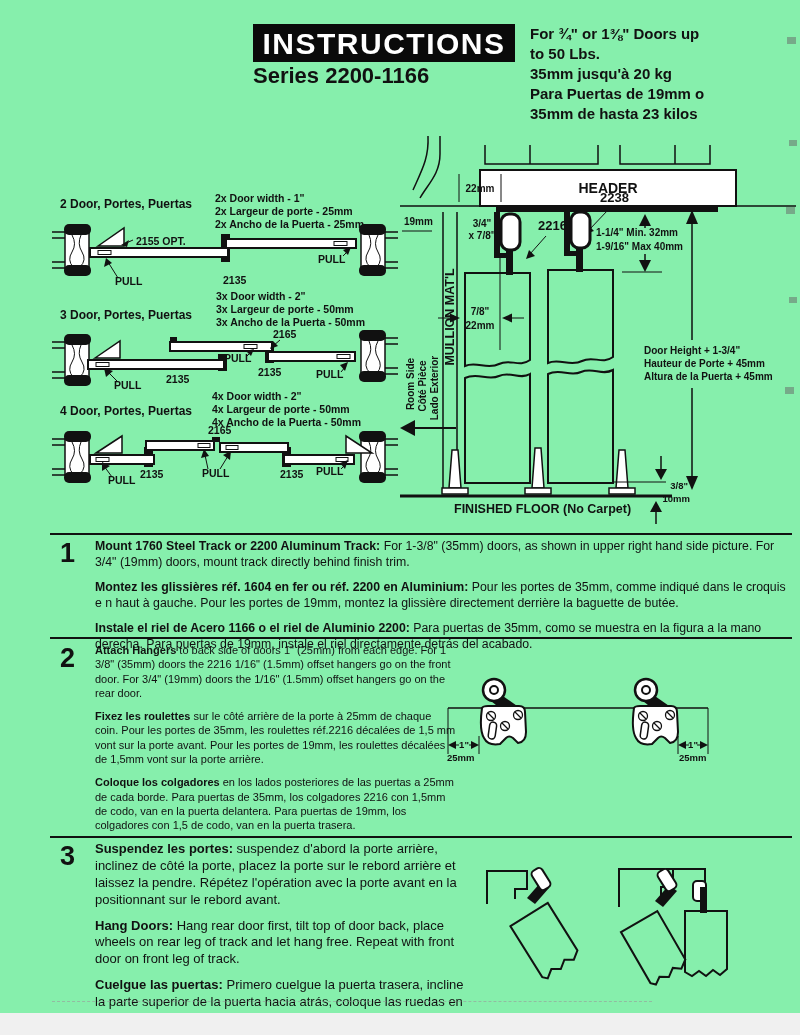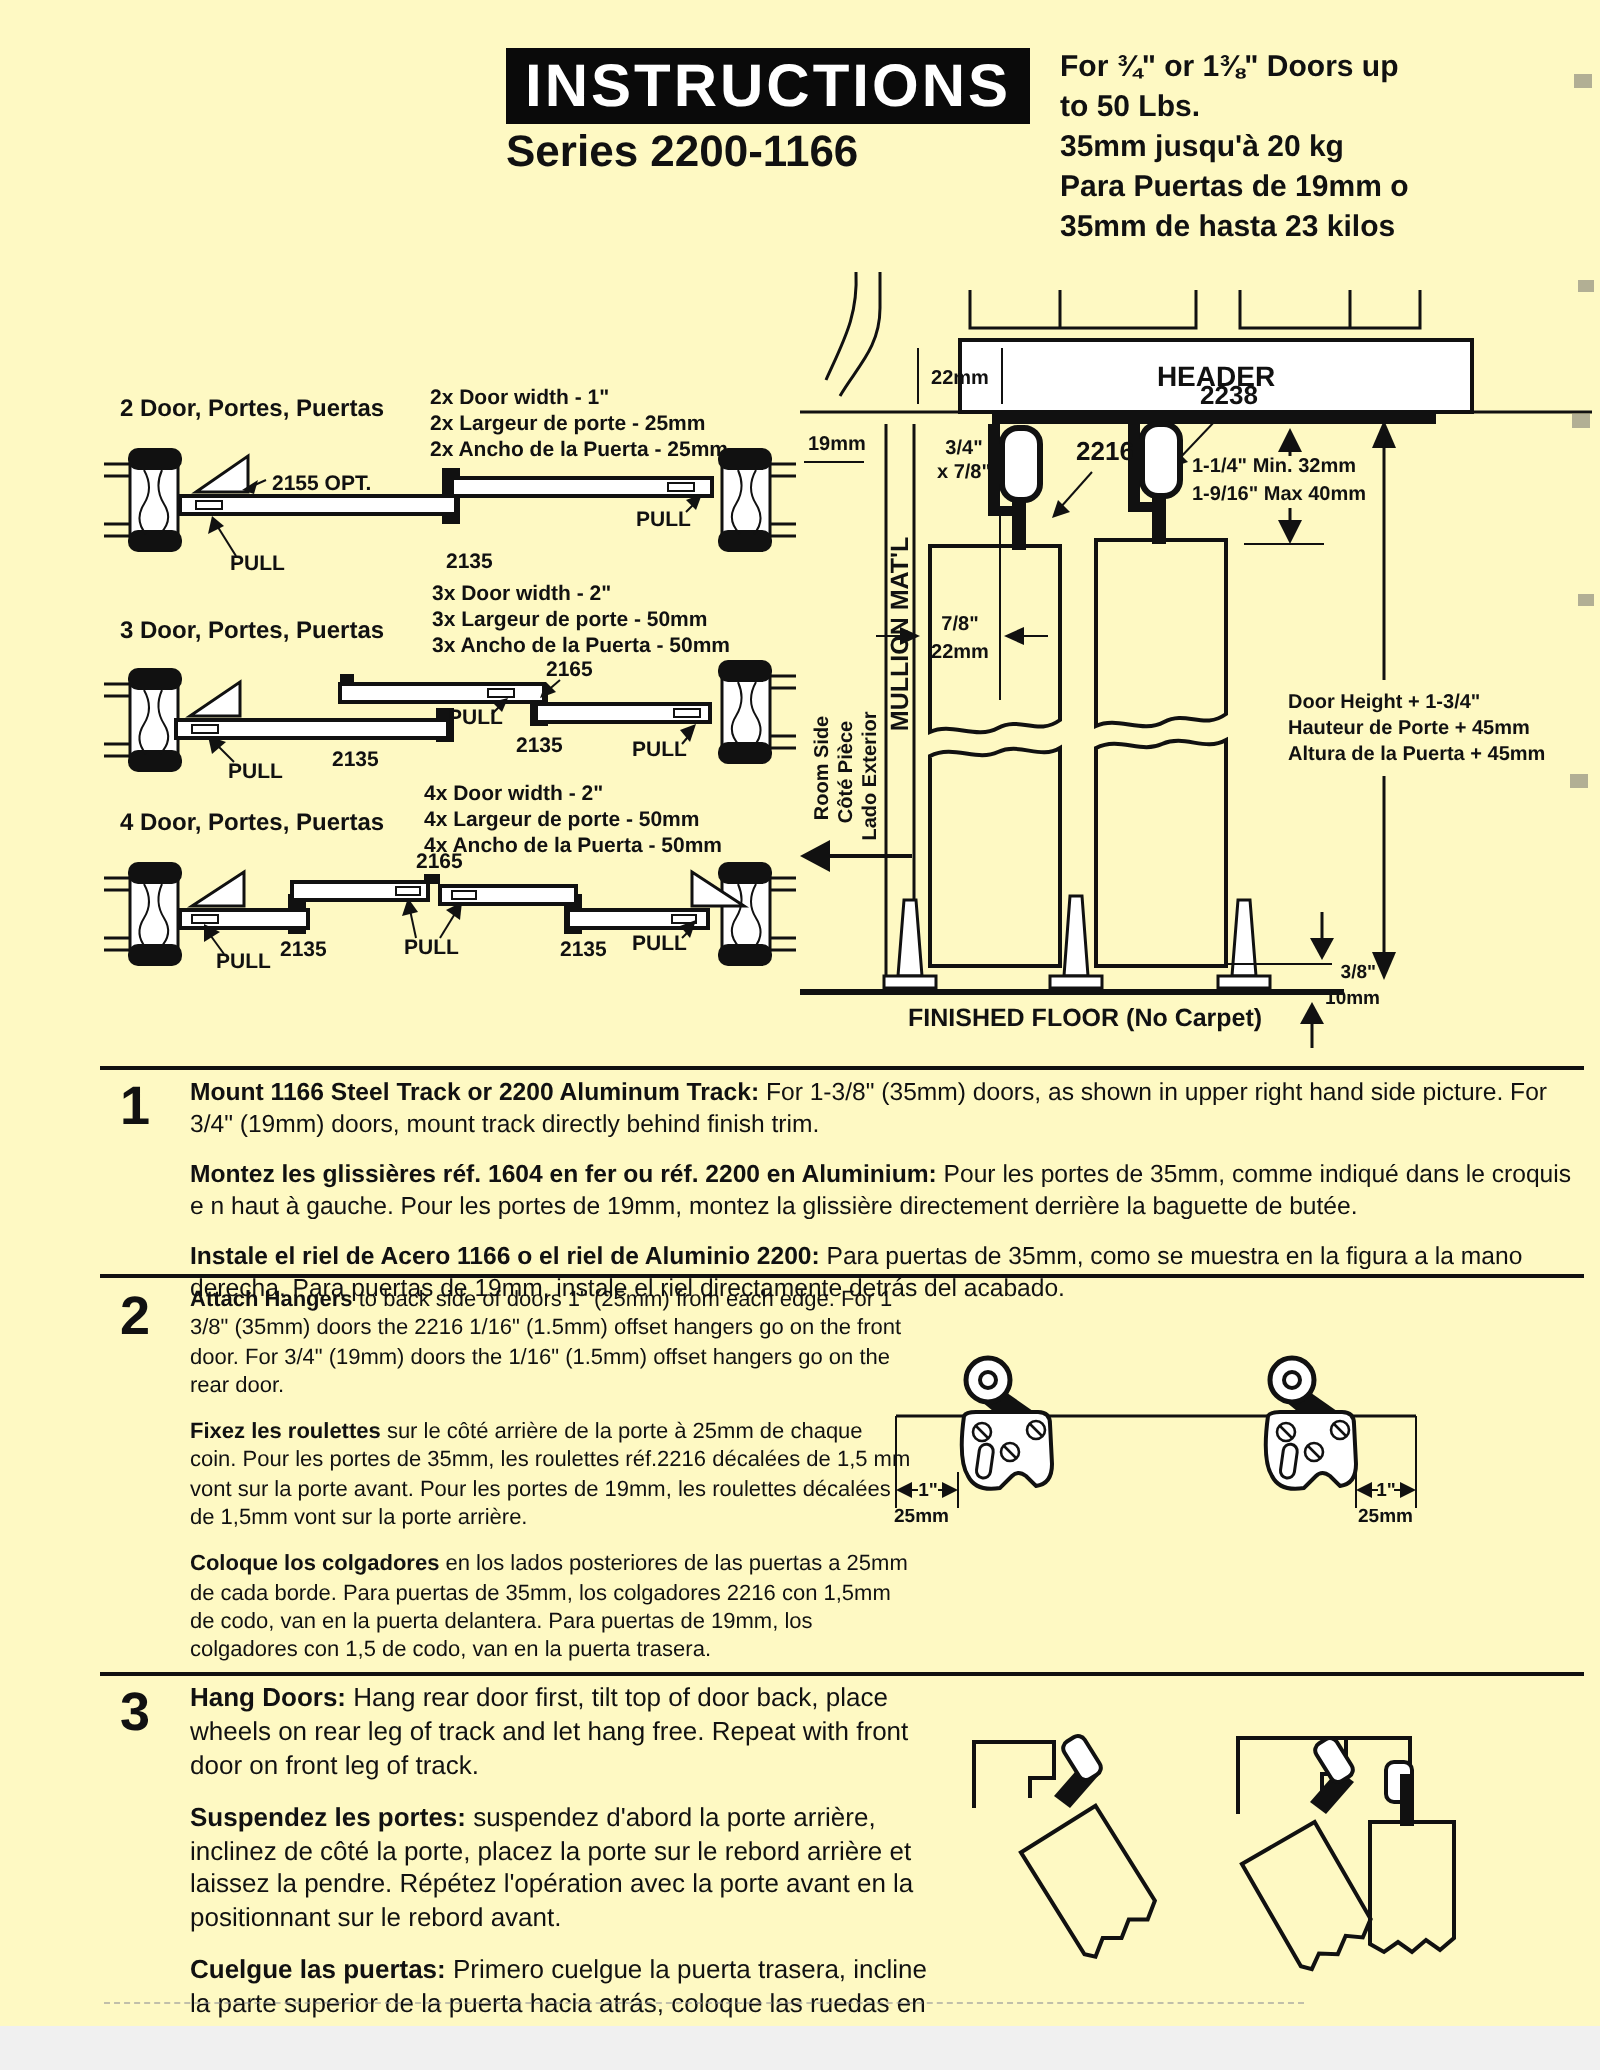--- a/index.html
+++ b/index.html
@@ -1,16 +1,16 @@
 <!DOCTYPE html>
 <html><head>
 <meta charset="utf-8">
 <style>
   html,body{margin:0;padding:0;background:#fff}
-  .page{position:relative;width:800px;height:1035px;background:#fef9c3;overflow:hidden;
+  .page{position:relative;width:800px;height:1035px;background:#86efac;overflow:hidden;
         font-family:"Liberation Sans",sans-serif;color:#111}
   .abs{position:absolute}
   
   .title-box{position:absolute;left:253px;top:24px;width:262px;height:38px;background:#0a0a0a;
              color:#fff;font-weight:700;font-size:30px;letter-spacing:1.5px;text-align:center;line-height:39px}
   .series{position:absolute;left:253px;top:63px;width:262px;text-align:left;font-weight:700;font-size:22px}
   .subtitle{position:absolute;left:228px;top:91px;width:312px;text-align:center;font-weight:700;font-size:19px}
   .spec{position:absolute;left:530px;top:24px;width:268px;font-weight:700;font-size:15px;line-height:20px}
   
   .divider{position:absolute;left:50px;width:742px;border-top:2px solid #111;height:0}
@@ -258,21 +258,21 @@
       <path class="ln" d="M294,88 V208 M294,256 V346"></path>
     <polygon points="294,358 288,344 300,344" class="blk"></polygon>
     <text class="xsm" x="246" y="222">Door Height + 1-3/4"</text>
     <text class="xsm" x="246" y="235">Hauteur de Porte + 45mm</text>
     <text class="xsm" x="246" y="248">Altura de la Puerta + 45mm</text>
   </svg>
 
   <div class="divider" style="top:533px"></div>
   <div class="step-num" style="top:538px">1</div>
   <div class="step-text s1" style="top:539px">
-    <p><b>Mount 1166 Steel Track or 2200 Aluminum Track:</b> <span>For 1-3/8" (35mm) doors, as shown in upper right hand side picture. For 3/4" (19mm) doors, mount track directly behind finish trim.</span></p>
+    <p><b>Mount 1760 Steel Track or 2200 Aluminum Track:</b> <span>For 1-3/8" (35mm) doors, as shown in upper right hand side picture. For 3/4" (19mm) doors, mount track directly behind finish trim.</span></p>
     <p><b>Montez les glissières réf. 1604 en fer ou réf. 2200 en Aluminium:</b> <span>Pour les portes de 35mm, comme indiqué dans le croquis e n haut à gauche. Pour les portes de 19mm, montez la glissière directement derrière la baguette de butée.</span></p>
     <p><b>Instale el riel de Acero 1166 o el riel de Aluminio 2200:</b> <span>Para puertas de 35mm, como se muestra en la figura a la mano derecha. Para puertas de 19mm, instale el riel directamente detrás del acabado.</span></p>
   </div>
 
   <div class="divider" style="top:637px"></div>
   <div class="step-num" style="top:643px">2</div>
   <div class="step-text s2" style="top:643px">
     <p><b>Attach Hangers</b> <span>to back side of doors 1" (25mm) from each edge. For 1 3/8" (35mm) doors the 2216 1/16" (1.5mm) offset hangers go on the front door. For 3/4" (19mm) doors the 1/16" (1.5mm) offset hangers go on the rear door.</span></p>
     <p><b>Fixez les roulettes</b> <span>sur le côté arrière de la porte à 25mm de chaque coin. Pour les portes de 35mm, les roulettes réf.2216 décalées de 1,5 mm vont sur la porte avant. Pour les portes de 19mm, les roulettes décalées de 1,5mm vont sur la porte arrière.</span></p>
     <p><b>Coloque los colgadores</b> <span>en los lados posteriores de las puertas a 25mm de cada borde. Para puertas de 35mm, los colgadores 2216 con 1,5mm de codo, van en la puerta delantera. Para puertas de 19mm, los colgadores con 1,5 de codo, van en la puerta trasera.</span></p>
@@ -291,22 +291,22 @@
     <polygon points="233,95 241,91 241,99" class="blk"></polygon>
       <polygon points="263,95 255,91 255,99" class="blk"></polygon>
     <path class="thn" d="M241,95 H244 M252,95 H255"></path>
     <text class="xs95 mid" x="248" y="98">1"</text>
     <text class="xs95" x="234" y="111">25mm</text>
   </svg>
 
   <div class="divider" style="top:836px"></div>
   <div class="step-num" style="top:841px">3</div>
   <div class="step-text s3" style="top:841px">
+    <p><b>Suspendez les portes:</b> <span>suspendez d'abord la porte arrière, inclinez de côté la porte, placez la porte sur le rebord arrière et laissez la pendre. Répétez l'opération avec la porte avant en la positionnant sur le rebord avant.</span></p>
     <p><b>Hang Doors:</b> <span>Hang rear door first, tilt top of door back, place wheels on rear leg of track and let hang free. Repeat with front door on front leg of track.</span></p>
-    <p><b>Suspendez les portes:</b> <span>suspendez d'abord la porte arrière, inclinez de côté la porte, placez la porte sur le rebord arrière et laissez la pendre. Répétez l'opération avec la porte avant en la positionnant sur le rebord avant.</span></p>
     <p><b>Cuelgue las puertas:</b> <span>Primero cuelgue la puerta trasera, incline la parte superior de la puerta hacia atrás, coloque las ruedas en el soporte trasero del riel y dejela colgar libremente. Haga lo mismo con la puerta delantera en el soporte delantero del riel.</span></p>
   </div>
   <svg class="abs" style="left:465px;top:853px" width="330" height="175" viewBox="0 0 330 175">
     <g transform="translate(20,15)">
       <path class="ln2" d="M2,36 V3 H42 V21 H30 V31"></path>
       <polygon points="42,30 56,14 64,20 50,36" class="blk"></polygon>
       <rect x="50" y="0" width="12" height="22" rx="4" class="wht" stroke-width="2" transform="rotate(-32 56 11)"></rect>
       <g transform="rotate(-32 60 72)">
         <path class="ln2" fill="#fff" d="M38,42 h44 v56 l-8,6 -8,-5 -8,6 -8,-5 -8,6 -4,-4 z"></path>
       </g>

